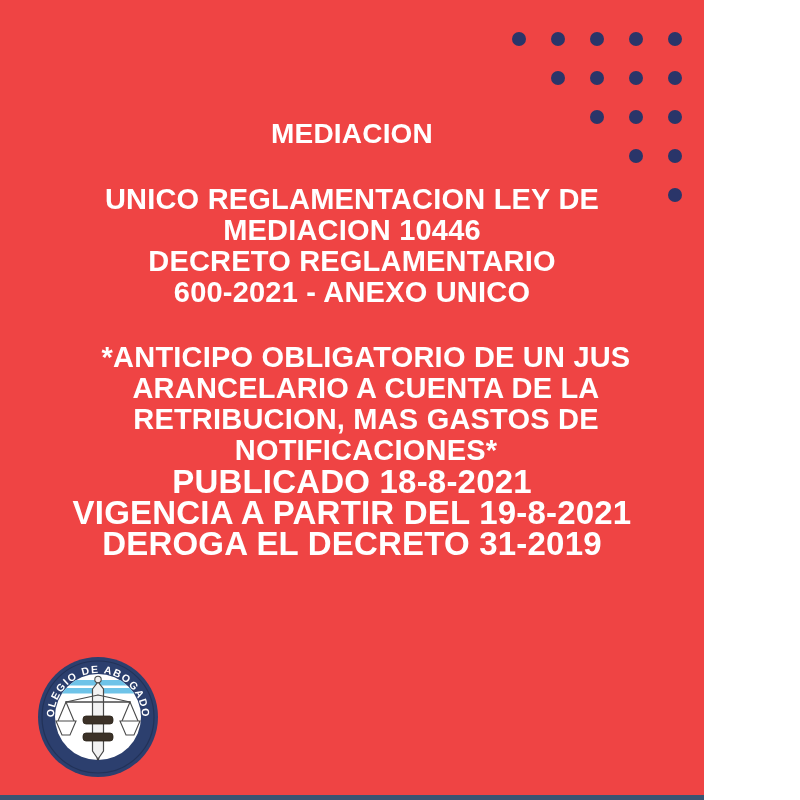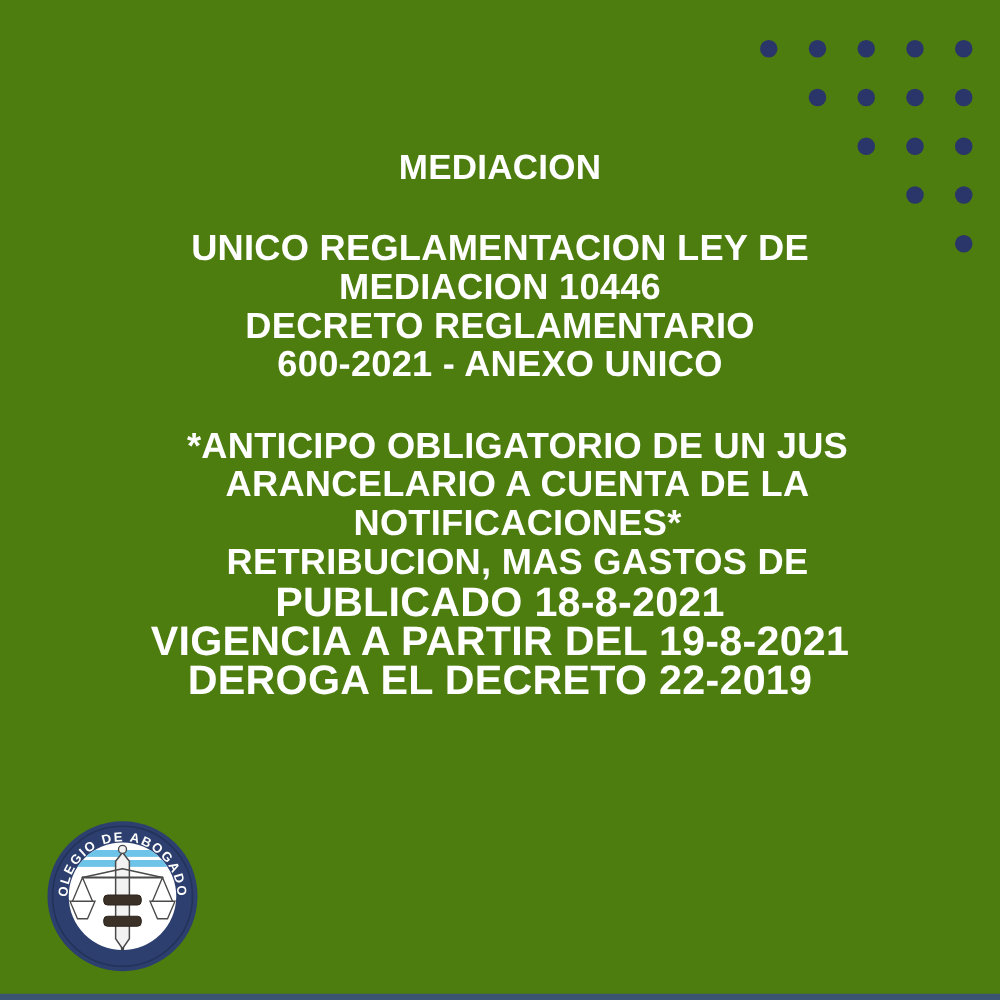--- a/index.html
+++ b/index.html
@@ -3,24 +3,24 @@
 <meta charset="utf-8">
 <title>Mediacion - Colegio de Abogados</title>
 <style>
   html, body {
     margin: 0;
     padding: 0;
     background: #ffffff;
   }
   #poster {
     position: relative;
-    width: 800px;
+    width: 704px;
     height: 800px;
     overflow: hidden;
-    background: #4d7c0f;
+    background: #ef4444;
     font-family: "Liberation Sans", "DejaVu Sans", sans-serif;
     -webkit-font-smoothing: antialiased;
   }
 
   
   #bottom-strip {
     position: absolute;
     left: 0;
     right: 0;
     bottom: 0;
@@ -143,28 +143,28 @@
     <div class="block" id="block-law">
       <span class="line">UNICO REGLAMENTACION LEY DE</span>
       <span class="line">MEDIACION 10446</span>
       <span class="line">DECRETO REGLAMENTARIO</span>
       <span class="line">600-2021 - ANEXO UNICO</span>
     </div>
 
     <div class="block" id="block-note">
       <span class="line">*ANTICIPO OBLIGATORIO DE UN JUS</span>
       <span class="line">ARANCELARIO A CUENTA DE LA</span>
+      <span class="line">RETRIBUCION, MAS GASTOS DE</span>
       <span class="line">NOTIFICACIONES*</span>
-      <span class="line">RETRIBUCION, MAS GASTOS DE</span>
     </div>
 
     <div class="block" id="block-dates">
       <span class="line">PUBLICADO 18-8-2021</span>
       <span class="line">VIGENCIA A PARTIR DEL 19-8-2021</span>
-      <span class="line">DEROGA EL DECRETO 22-2019</span>
+      <span class="line">DEROGA EL DECRETO 31-2019</span>
     </div>
 
   </div>
 
   <div id="logo">
     <svg viewBox="0 0 124 124" xmlns="http://www.w3.org/2000/svg" aria-hidden="true">
       <defs>
         <path id="ringArc" d="M 18,62 A 44,44 0 0 1 106,62" fill="none"></path>
         <clipPath id="fieldClip">
           <circle cx="62" cy="62" r="43"></circle>

